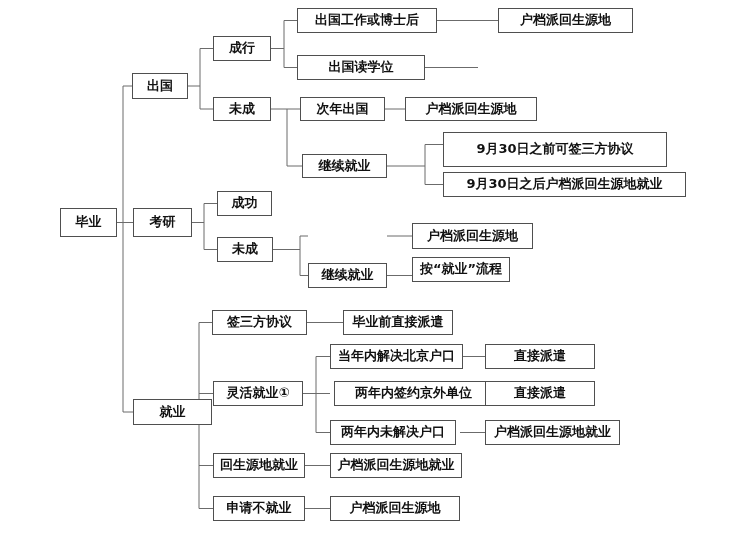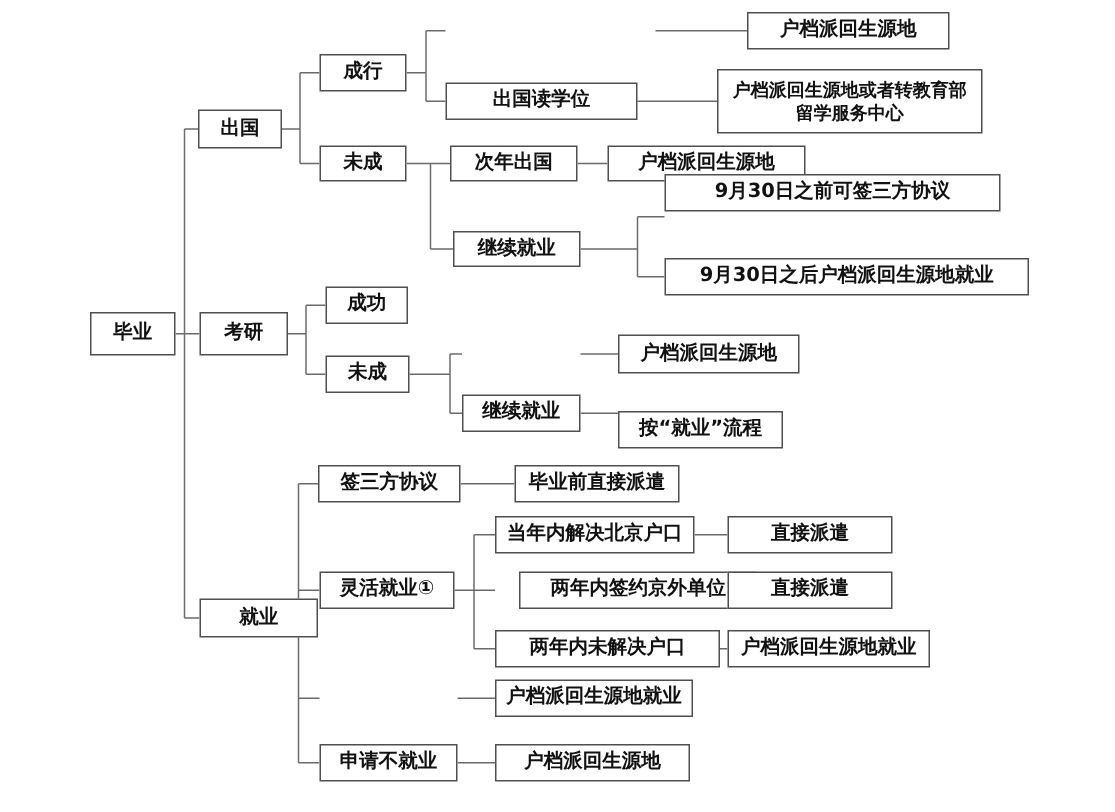--- a/index.html
+++ b/index.html
@@ -79,42 +79,42 @@
   </svg>
 
   <div class="node" style="left:60px;top:208px;width:57px;height:29px">毕业</div>
 
   <div class="node" style="left:132px;top:73px;width:56px;height:26px">出国</div>
   <div class="node" style="left:133px;top:208px;width:59px;height:29px">考研</div>
   <div class="node" style="left:133px;top:399px;width:79px;height:26px">就业</div>
 
   <div class="node" style="left:213px;top:36px;width:58px;height:25px">成行</div>
   <div class="node" style="left:213px;top:97px;width:58px;height:24px">未成</div>
+  <div class="node" style="left:297px;top:8px;width:140px;height:25px">出国工作或博士后</div>
   <div class="node" style="left:498px;top:8px;width:135px;height:25px">户档派回生源地</div>
   <div class="node" style="left:297px;top:55px;width:128px;height:25px">出国读学位</div>
-  <div class="node small-text" style="left:478px;top:46px;width:177px;height:43px">户档派回生源地或者转教育部
-留学服务中心</div>
   <div class="node" style="left:300px;top:97px;width:85px;height:24px">次年出国</div>
   <div class="node" style="left:405px;top:97px;width:132px;height:24px">户档派回生源地</div>
   <div class="node" style="left:302px;top:154px;width:85px;height:24px">继续就业</div>
-  <div class="node" style="left:443px;top:116px;width:224px;height:25px">9月30日之前可签三方协议</div>
+  <div class="node" style="left:443px;top:132px;width:224px;height:35px">9月30日之前可签三方协议</div>
   <div class="node" style="left:443px;top:172px;width:243px;height:25px">9月30日之后户档派回生源地就业</div>
 
   <div class="node" style="left:217px;top:191px;width:55px;height:25px">成功</div>
   <div class="node" style="left:217px;top:237px;width:56px;height:25px">未成</div>
   <div class="node" style="left:412px;top:223px;width:121px;height:26px">户档派回生源地</div>
   <div class="node" style="left:308px;top:263px;width:79px;height:25px">继续就业</div>
-  <div class="node" style="left:412px;top:274px;width:110px;height:25px">按“就业”流程</div>
+  <div class="node" style="left:412px;top:257px;width:98px;height:25px">按“就业”流程</div>
 
   <div class="node" style="left:212px;top:310px;width:95px;height:25px">签三方协议</div>
   <div class="node" style="left:343px;top:310px;width:110px;height:25px">毕业前直接派遣</div>
   <div class="node" style="left:213px;top:381px;width:90px;height:25px">灵活就业①</div>
   <div class="node" style="left:330px;top:344px;width:133px;height:25px">当年内解决北京户口</div>
   <div class="node" style="left:485px;top:344px;width:110px;height:25px">直接派遣</div>
-  <div class="node" style="left:346px;top:381px;width:159px;height:25px">两年内签约京外单位</div>
+  <div class="node" style="left:334px;top:381px;width:159px;height:25px">两年内签约京外单位</div>
   <div class="node" style="left:485px;top:381px;width:110px;height:25px">直接派遣</div>
-  <div class="node" style="left:330px;top:420px;width:150px;height:25px">两年内未解决户口</div>
+  <div class="node" style="left:330px;top:420px;width:126px;height:25px">两年内未解决户口</div>
   <div class="node" style="left:485px;top:420px;width:135px;height:25px">户档派回生源地就业</div>
+  <div class="node" style="left:213px;top:453px;width:92px;height:25px">回生源地就业</div>
   <div class="node" style="left:330px;top:453px;width:132px;height:25px">户档派回生源地就业</div>
   <div class="node" style="left:213px;top:496px;width:92px;height:25px">申请不就业</div>
   <div class="node" style="left:330px;top:496px;width:130px;height:25px">户档派回生源地</div>
 
 </div>
 
 </body></html>

